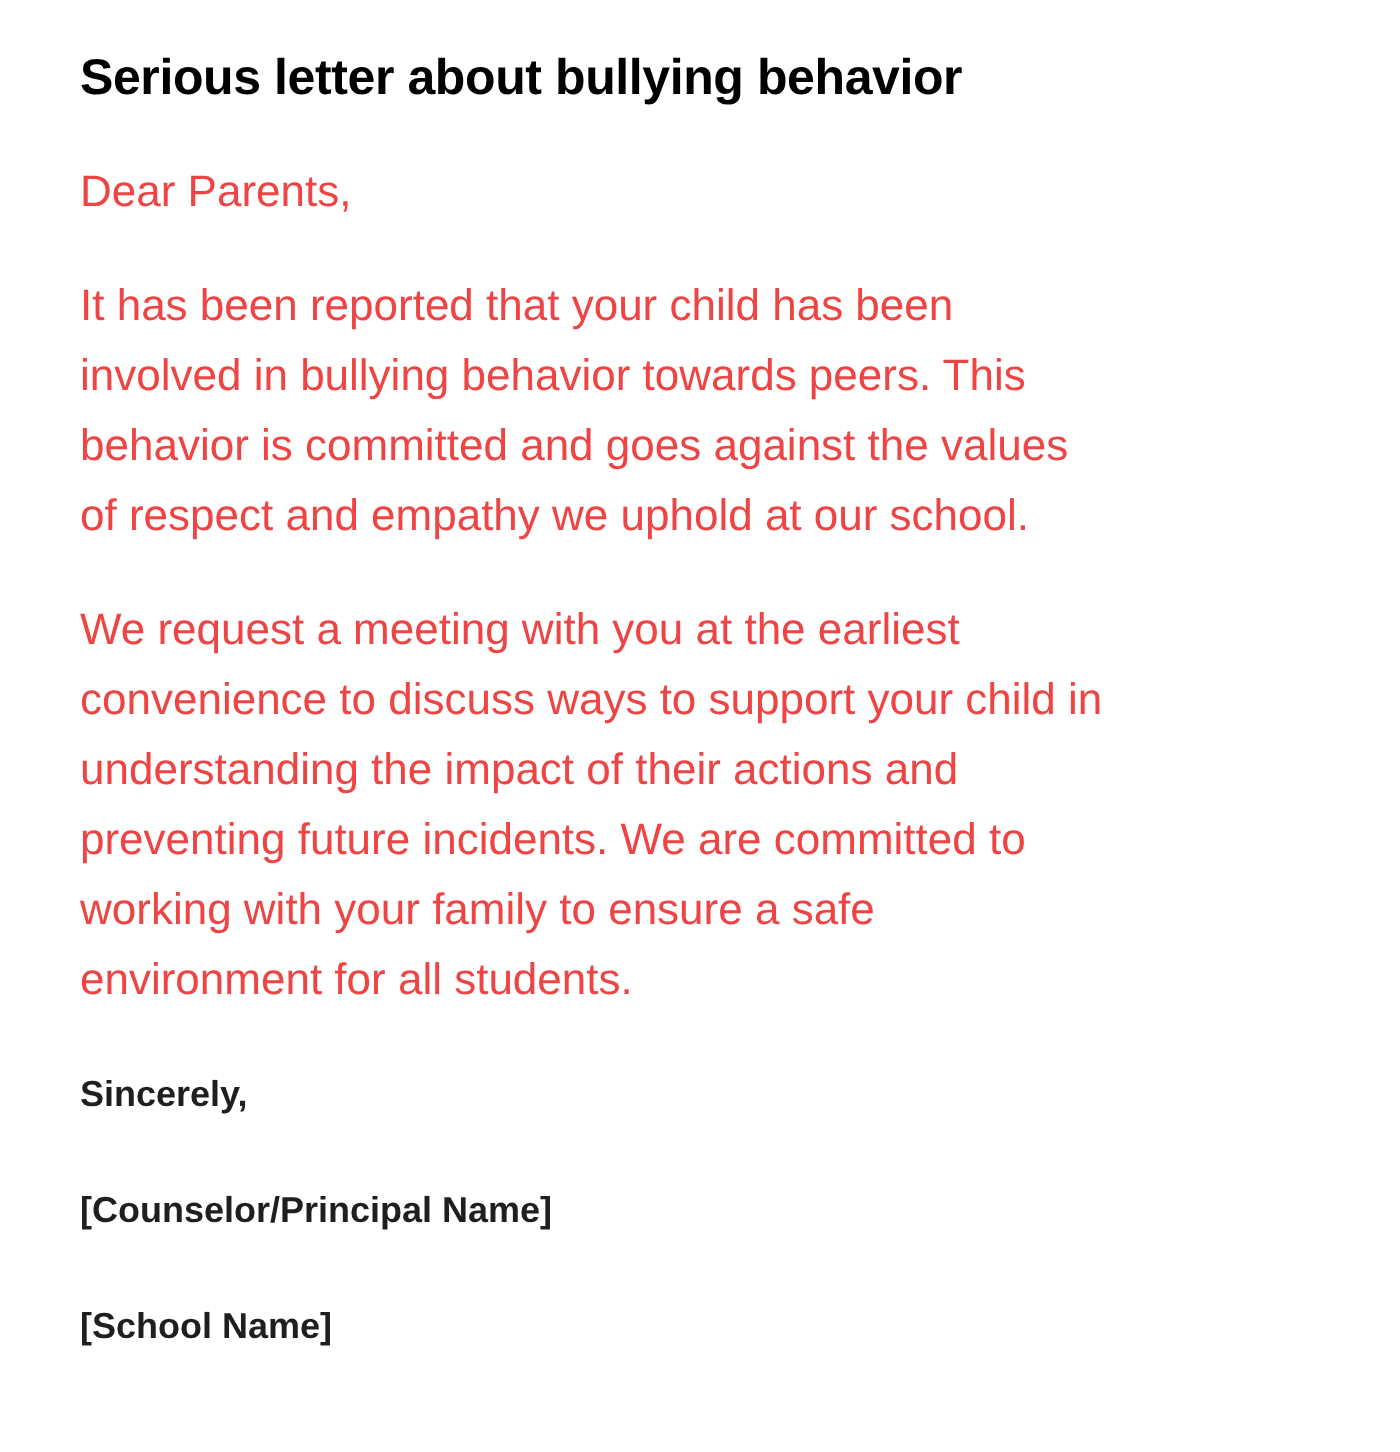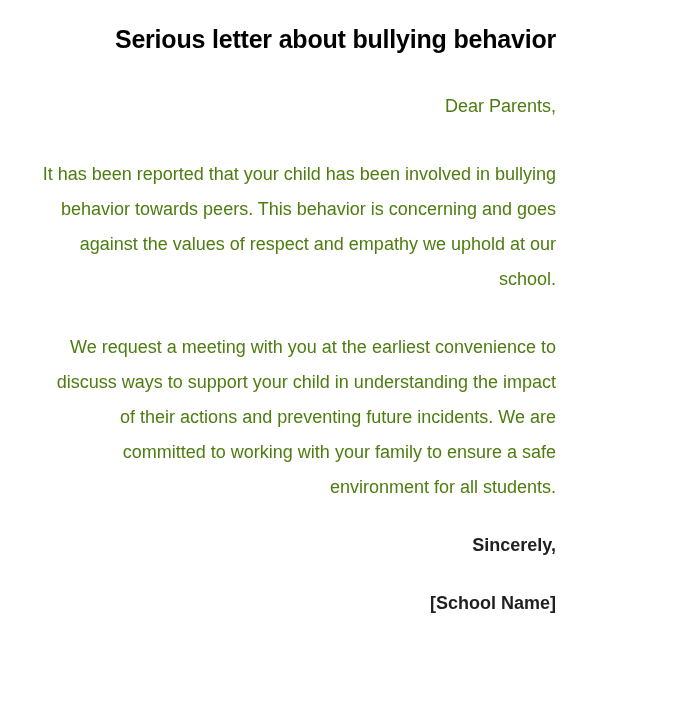--- a/index.html
+++ b/index.html
@@ -14,64 +14,64 @@
     color: #1f1f1f;
     -webkit-font-smoothing: antialiased;
     overflow: hidden;
   }
   .letter {
     box-sizing: border-box;
     width: 596px;
     min-height: 726px;
     padding: 22px 40px 40px 40px;
     background: #ffffff;
-    text-align: right;
   }
   .letter-title {
     margin: 0 0 0 0;
     padding: 0;
     font-size: 25px;
     line-height: 34px;
     font-weight: bold;
     letter-spacing: -0.2px;
     color: #000000;
   }
   .subject-line {
     margin: 12px 0 0 0;
     font-size: 18px;
     line-height: 28px;
     color: #1f1f1f;
   }
   .body-block {
-    margin: 33px 0 0 0;
-    font-size: 18px;
+    margin: 22px 0 0 0;
+    font-size: 22px;
     line-height: 35px;
-    color: #4d7c0f;
+    color: #ef4444;
     max-width: 600px;
   }
   .sign-off {
     margin: 23px 0 0 0;
     font-size: 18px;
     line-height: 35px;
     color: #1f1f1f;
     font-weight: bold;
   }
 </style>
 </head>
 <body>
 
 <article class="letter">
 
   <h1 class="letter-title">Serious letter about bullying behavior</h1>
 
 
   <p class="body-block">Dear Parents,</p>
 
-  <p class="body-block">It has been reported that your child has been involved in bullying behavior towards peers. This behavior is concerning and goes against the values of respect and empathy we uphold at our school.</p>
+  <p class="body-block">It has been reported that your child has been involved in bullying behavior towards peers. This behavior is committed and goes against the values of respect and empathy we uphold at our school.</p>
 
   <p class="body-block">We request a meeting with you at the earliest convenience to discuss ways to support your child in understanding the impact of their actions and preventing future incidents. We are committed to working with your family to ensure a safe environment for all students.</p>
 
   <p class="sign-off">Sincerely,</p>
 
+  <p class="sign-off">[Counselor/Principal Name]</p>
 
   <p class="sign-off">[School Name]</p>
 
 </article>
 
 </body></html>

